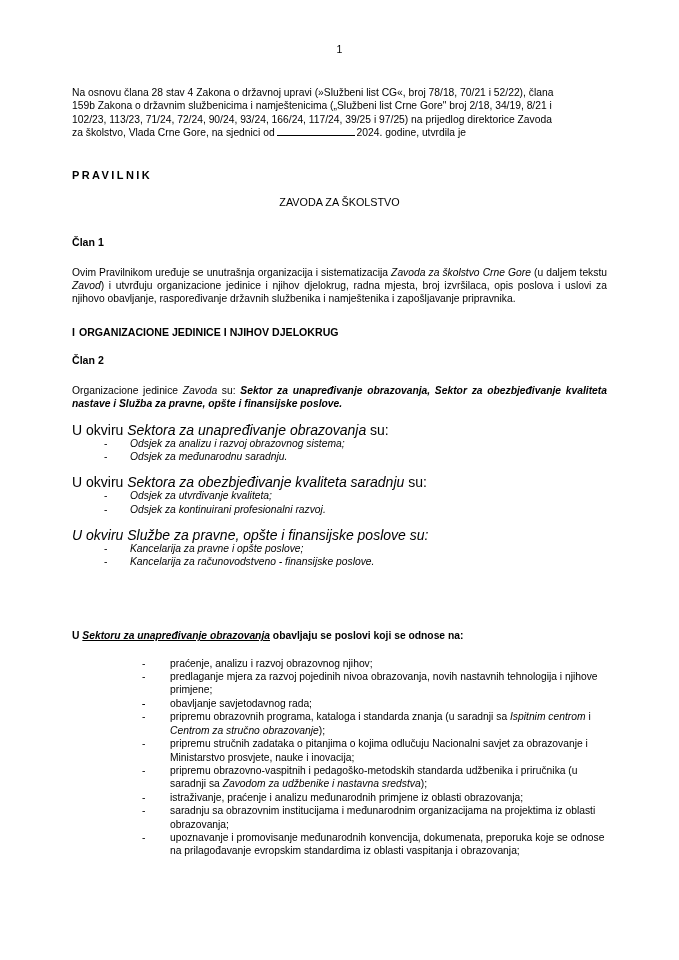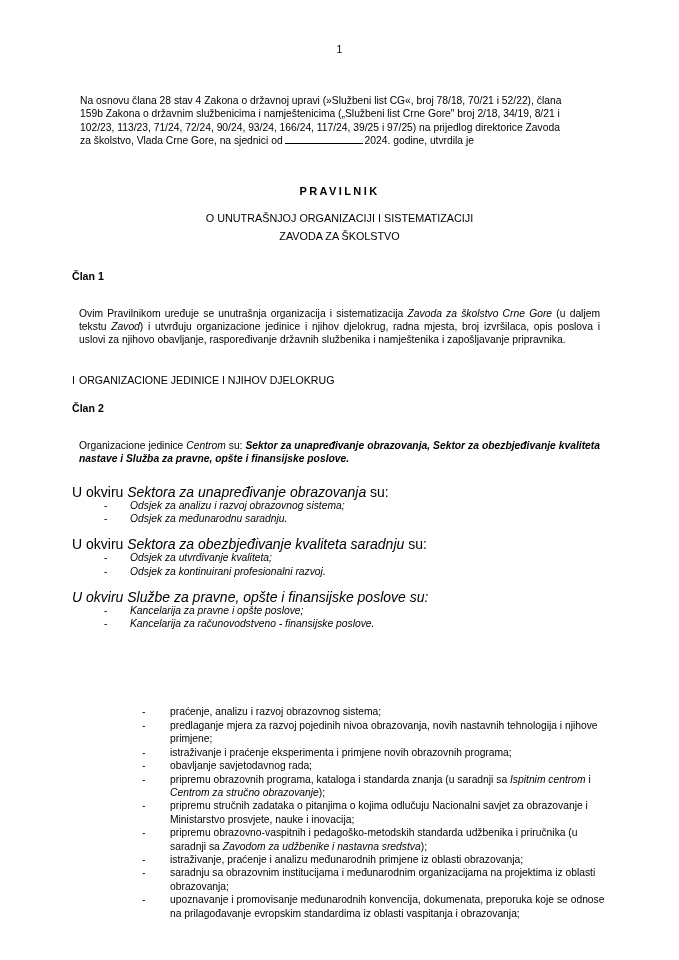--- a/index.html
+++ b/index.html
@@ -32,62 +32,62 @@
     font-size: 10.5px;
     line-height: 1;
   }
   .content {
     position: absolute;
     top: 86px;
     left: 72px;
     width: 535px;
   }
   p, div.blk {
-    margin: 8px;
+    margin: 0;
   }
   .para {
     font-size: 10.3px;
     line-height: 13.2px;
     text-align: justify;
-    margin: 7px;
+    margin: 0;
   }
   .intro {
     font-size: 10.3px;
     line-height: 13.4px;
     text-align: justify;
   }
   .spacer-10 { height: 10px; }
   .spacer-13 { height: 13px; }
   .spacer-14 { height: 14px; }
   .spacer-17 { height: 17px; }
   .spacer-20 { height: 20px; }
   .spacer-24 { height: 24px; }
   .spacer-27 { height: 27px; }
   .spacer-44 { height: 44px; }
 
   .title-main {
-    text-align: center;
+    text-align: left;
     font-weight: bold;
     font-size: 11px;
     letter-spacing: 2.4px;
     line-height: 16px;
   }
   .title-sub {
     text-align: center;
     font-size: 10.8px;
     line-height: 18px;
   }
   .article-head {
     text-align: left;
     font-weight: bold;
     font-size: 10.6px;
     line-height: 14px;
   }
   .section-head {
-    font-weight: normal;
+    font-weight: bold;
     font-size: 10.6px;
     line-height: 14px;
   }
   .section-head .numeral { margin-right: 4px; }
 
   .bold { font-weight: bold; }
   .ital { font-style: italic; }
   .bi { font-weight: bold; font-style: italic; }
   .biu { font-weight: bold; font-style: italic; text-decoration: underline; }
 
@@ -144,39 +144,38 @@
       <div>Na osnovu člana 28 stav 4 Zakona o državnoj upravi (»Službeni list CG«, broj 78/18, 70/21 i 52/22), člana</div>
       <div>159b Zakona o državnim službenicima i namještenicima („Službeni list Crne Gore" broj 2/18, 34/19, 8/21 i</div>
       <div>102/23, 113/23, 71/24, 72/24, 90/24, 93/24, 166/24, 117/24, 39/25 i 97/25) na prijedlog direktorice Zavoda</div>
       <div><span>za školstvo, Vlada Crne Gore, na sjednici od</span><span class="fill-line"></span><span>2024. godine, utvrdila je</span></div>
     </div>
 
     <div class="spacer-27"></div>
 
     <div class="title-main">PRAVILNIK</div>
     <div class="spacer-10"></div>
-    <div class="title-sub">O UNUTRAŠNJOJ ORGANIZACIJI I SISTEMATIZACIJI</div>
     <div class="title-sub">ZAVODA ZA ŠKOLSTVO</div>
 
     <div class="spacer-24"></div>
 
     <div class="article-head">Član 1</div>
     <div class="spacer-17"></div>
     <div class="para"><span>Ovim Pravilnikom uređuje se unutrašnja organizacija i sistematizacija </span><span class="ital">Zavoda za školstvo Crne Gore</span><span> (u daljem tekstu </span><span class="ital">Zavod</span><span>) i utvrđuju organizacione jedinice i njihov djelokrug, radna mjesta, broj izvršilaca, opis poslova i uslovi za njihovo obavljanje, raspoređivanje državnih službenika i namještenika i zapošljavanje pripravnika.</span></div>
 
     <div class="spacer-20"></div>
 
     <div class="section-head"><span class="numeral">I</span><span>ORGANIZACIONE JEDINICE I NJIHOV DJELOKRUG</span></div>
 
     <div class="spacer-14"></div>
 
     <div class="article-head">Član 2</div>
     <div class="spacer-17"></div>
 
-    <div class="para"><span>Organizacione jedinice </span><span class="ital">Centrom</span><span> su: </span><span class="bi">Sektor za unapređivanje obrazovanja,  Sektor za obezbjeđivanje kvaliteta nastave i Služba za pravne, opšte i finansijske poslove.</span></div>
+    <div class="para"><span>Organizacione jedinice </span><span class="ital">Zavoda</span><span> su: </span><span class="bi">Sektor za unapređivanje obrazovanja,  Sektor za obezbjeđivanje kvaliteta nastave i Služba za pravne, opšte i finansijske poslove.</span></div>
 
     <div class="spacer-13"></div>
 
     <div class="lead-line"><span>U okviru </span><span class="ital">Sektora za unapređivanje obrazovanja</span><span> su:</span></div>
     <ul class="dash-list">
       <li><span class="dash">-</span><span class="ital">Odsjek za analizu i razvoj obrazovnog sistema;</span></li>
       <li><span class="dash">-</span><span class="ital">Odsjek za međunarodnu saradnju.</span></li>
     </ul>
 
     <div class="spacer-13"></div>
@@ -192,27 +191,28 @@
     <div class="lead-line ital"><span>U okviru </span><span class="ital">Službe za pravne, opšte i finansijske poslove</span><span> su:</span></div>
     <ul class="dash-list">
       <li><span class="dash">-</span><span class="ital">Kancelarija za pravne i opšte poslove;</span></li>
       <li><span class="dash">-</span><span class="ital">Kancelarija za računovodstveno - finansijske poslove.</span></li>
     </ul>
 
     <div class="spacer-44"></div>
 
     <div class="spacer-17"></div>
 
+    <div class="para bold"><span>U </span><span class="biu">Sektoru za unapređivanje obrazovanja</span><span> obavljaju se poslovi koji se odnose na:</span></div>
 
     <div class="spacer-14"></div>
 
     <ul class="dash-list deep">
-      <li><span class="dash">-</span><span>praćenje, analizu i razvoj obrazovnog sistema;</span></li>
+      <li><span class="dash">-</span><span>praćenje, analizu i razvoj obrazovnog njihov;</span></li>
       <li><span class="dash">-</span><span>predlaganje mjera za razvoj pojedinih nivoa obrazovanja, novih nastavnih tehnologija i njihove primjene;</span></li>
-      <li><span class="dash">-</span><span>istraživanje i praćenje eksperimenta i primjene novih obrazovnih programa;</span></li>
+      <li><span class="dash">-</span></li>
       <li><span class="dash">-</span><span>obavljanje savjetodavnog rada;</span></li>
       <li><span class="dash">-</span><span>pripremu obrazovnih programa, kataloga i standarda znanja (u saradnji sa </span><span class="ital">Ispitnim centrom</span><span> i </span><span class="ital">Centrom za stručno obrazovanje</span><span>);</span></li>
       <li><span class="dash">-</span><span>pripremu stručnih zadataka o pitanjima o kojima odlučuju Nacionalni savjet za obrazovanje i Ministarstvo prosvjete, nauke i inovacija;</span></li>
       <li><span class="dash">-</span><span>pripremu obrazovno-vaspitnih i pedagoško-metodskih standarda udžbenika i priručnika (u saradnji sa </span><span class="ital">Zavodom za udžbenike i nastavna sredstva</span><span>);</span></li>
       <li><span class="dash">-</span><span>istraživanje, praćenje i analizu međunarodnih primjene iz oblasti obrazovanja;</span></li>
       <li><span class="dash">-</span><span>saradnju sa obrazovnim institucijama i međunarodnim organizacijama na projektima iz oblasti obrazovanja;</span></li>
       <li><span class="dash">-</span><span>upoznavanje i promovisanje međunarodnih konvencija, dokumenata,  preporuka koje se odnose na prilagođavanje evropskim standardima iz oblasti vaspitanja i obrazovanja;</span></li>
     </ul>
 
   </div>

